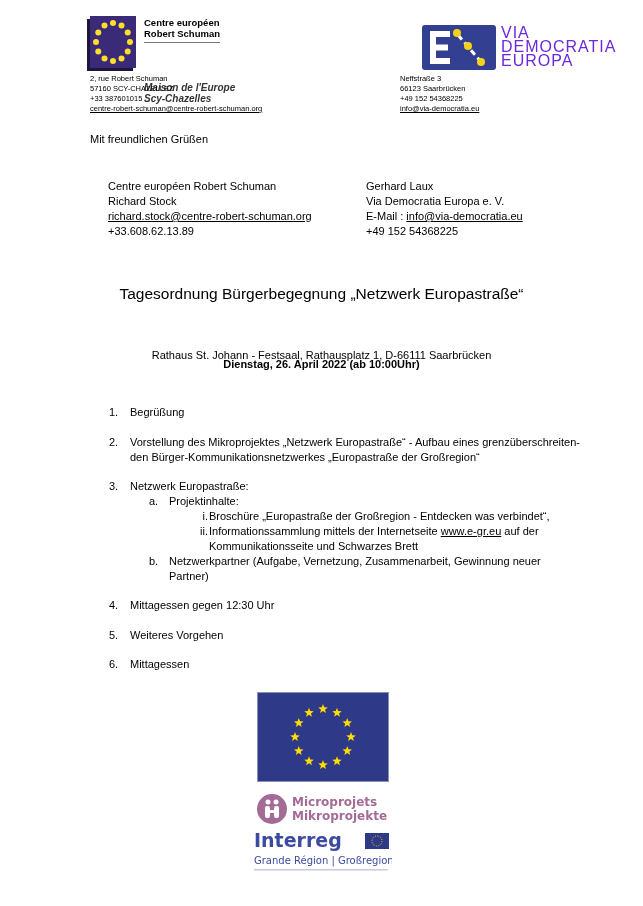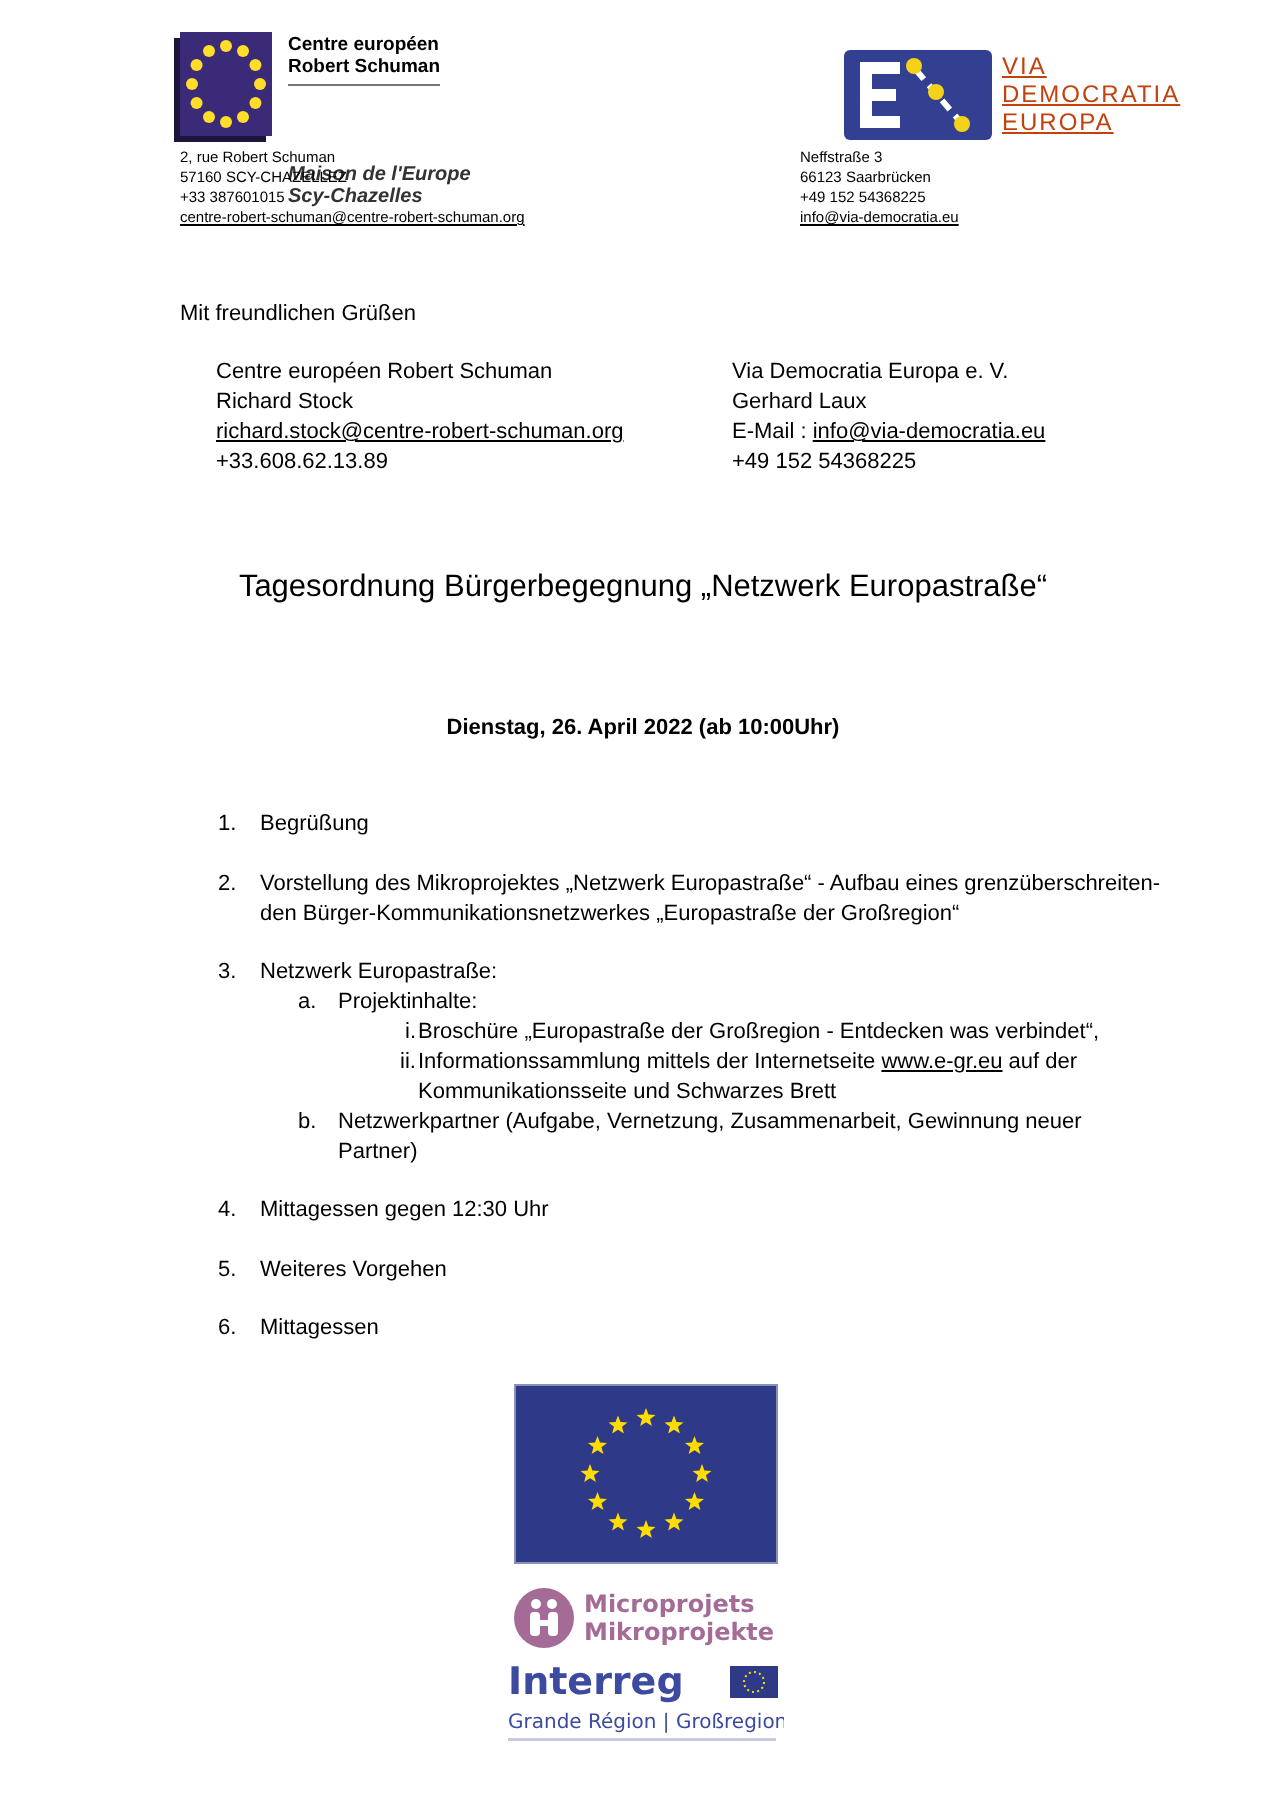--- a/index.html
+++ b/index.html
@@ -12,24 +12,24 @@
   .body-text { font-size: 11px; line-height: 15px; }
 
   
   #crs-flag { left: 90px; top: 16px; width: 46px; height: 52px; background: #3b2a78; box-shadow: -3px 3px 0 #1d153d; }
   #crs-name { left: 144px; top: 17px; font-size: 9.5px; line-height: 11px; font-weight: bold; }
   #crs-rule { left: 144px; top: 42px; width: 76px; height: 1px; background: #777; }
   #crs-sub { left: 144px; top: 45px; font-size: 10px; line-height: 11px; font-style: italic; font-weight: bold; color: #333; margin-top: 37px; }
   #crs-addr { left: 90px; top: 74px; }
   
   #vde-box { left: 422px; top: 25px; width: 74px; height: 45px; background: #333f91; border-radius: 3px; }
-  #vde-name { left: 501px; top: 26px; font-size: 12px; line-height: 14px; letter-spacing: 1px; color: #c2410c; text-decoration: underline; }
+  #vde-name { left: 501px; top: 26px; font-size: 16px; line-height: 14px; letter-spacing: 1px; color: #6d28d9; }
   #vde-addr { left: 400px; top: 74px; width: 186px; text-align: left; }
 
-  #greeting { left: 90px; top: 150px; }
+  #greeting { left: 90px; top: 132px; }
   #sig-left { left: 108px; top: 179px; }
   #sig-right { left: 366px; top: 179px; }
 
   #title { left: 0; width: 643px; top: 284px; text-align: center; font-size: 15.5px; line-height: 20px; }
   #date { left: 0; width: 643px; top: 318px; text-align: center; font-size: 11px; font-weight: bold; margin-top: 40px; }
   #venue { left: 0; width: 643px; top: 348px; text-align: center; font-size: 11px; line-height: 15px; }
 
   .item { position: absolute; font-size: 11px; line-height: 15px; }
   .num { position: absolute; }
   .txt { position: absolute; }
@@ -100,29 +100,30 @@
 
 <div class="abs body-text" id="greeting">Mit freundlichen Grüßen</div>
 
 <div class="abs body-text" id="sig-left">
   <div>Centre européen Robert Schuman</div>
   <div>Richard Stock</div>
   <div class="u">richard.stock@centre-robert-schuman.org</div>
   <div>+33.608.62.13.89</div>
 </div>
 <div class="abs body-text" id="sig-right">
+  <div>Gerhard Laux</div>
   <div>Via Democratia Europa e. V.</div>
-  <div>Gerhard Laux</div>
   <div><span>E-Mail : </span><span class="u">info@via-democratia.eu</span></div>
   <div>+49 152 54368225</div>
 </div>
 
 <div class="abs" id="title">Tagesordnung Bürgerbegegnung „Netzwerk Europastraße“</div>
 <div class="abs" id="date">Dienstag, 26. April 2022 (ab 10:00Uhr)</div>
 <div class="abs" id="venue">
+  <div>Rathaus St. Johann - Festsaal, Rathausplatz 1, D-66111 Saarbrücken</div>
 </div>
 
 <div class="item" style="top:405px;left:0;">
   <span class="num" style="left:109px">1.</span>
   <span class="txt" style="left:130px;white-space:nowrap">Begrüßung</span>
 </div>
 
 <div class="item" style="top:435px;left:0;">
   <span class="num" style="left:109px">2.</span>
   <span class="txt" style="left:130px;white-space:nowrap">Vorstellung des Mikroprojektes „Netzwerk Europastraße“ - Aufbau eines grenzüberschreiten-</span>

